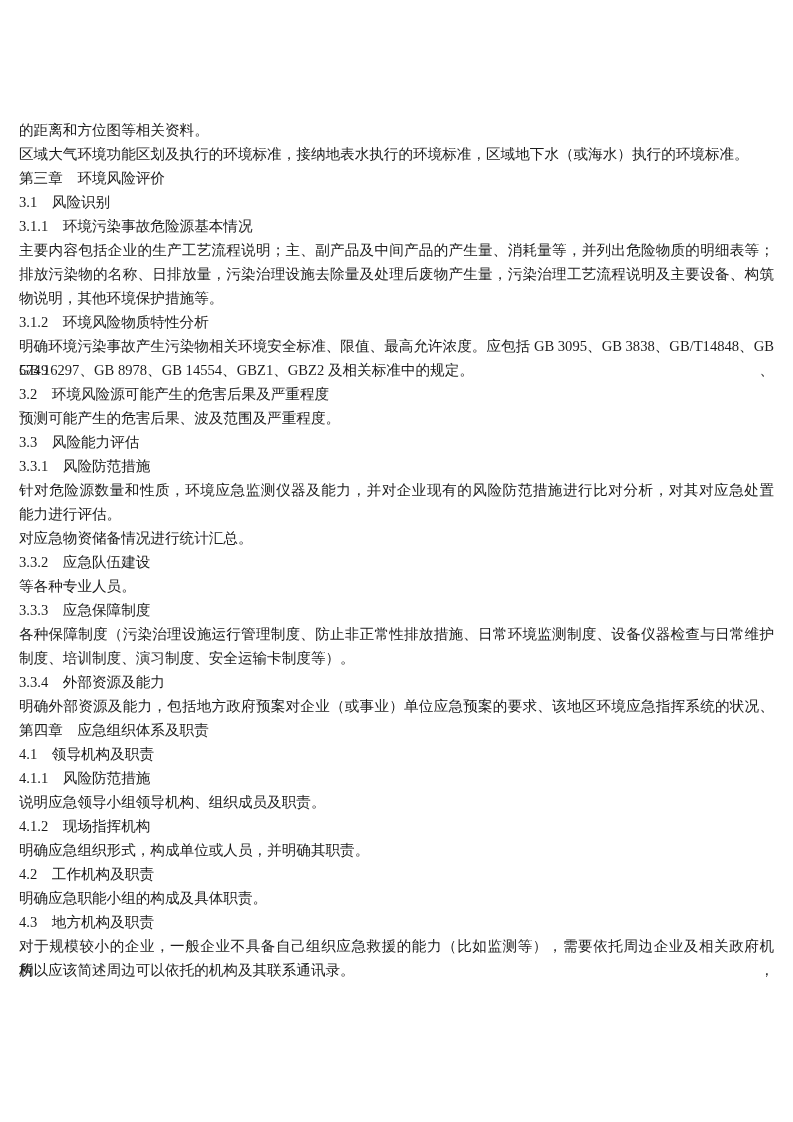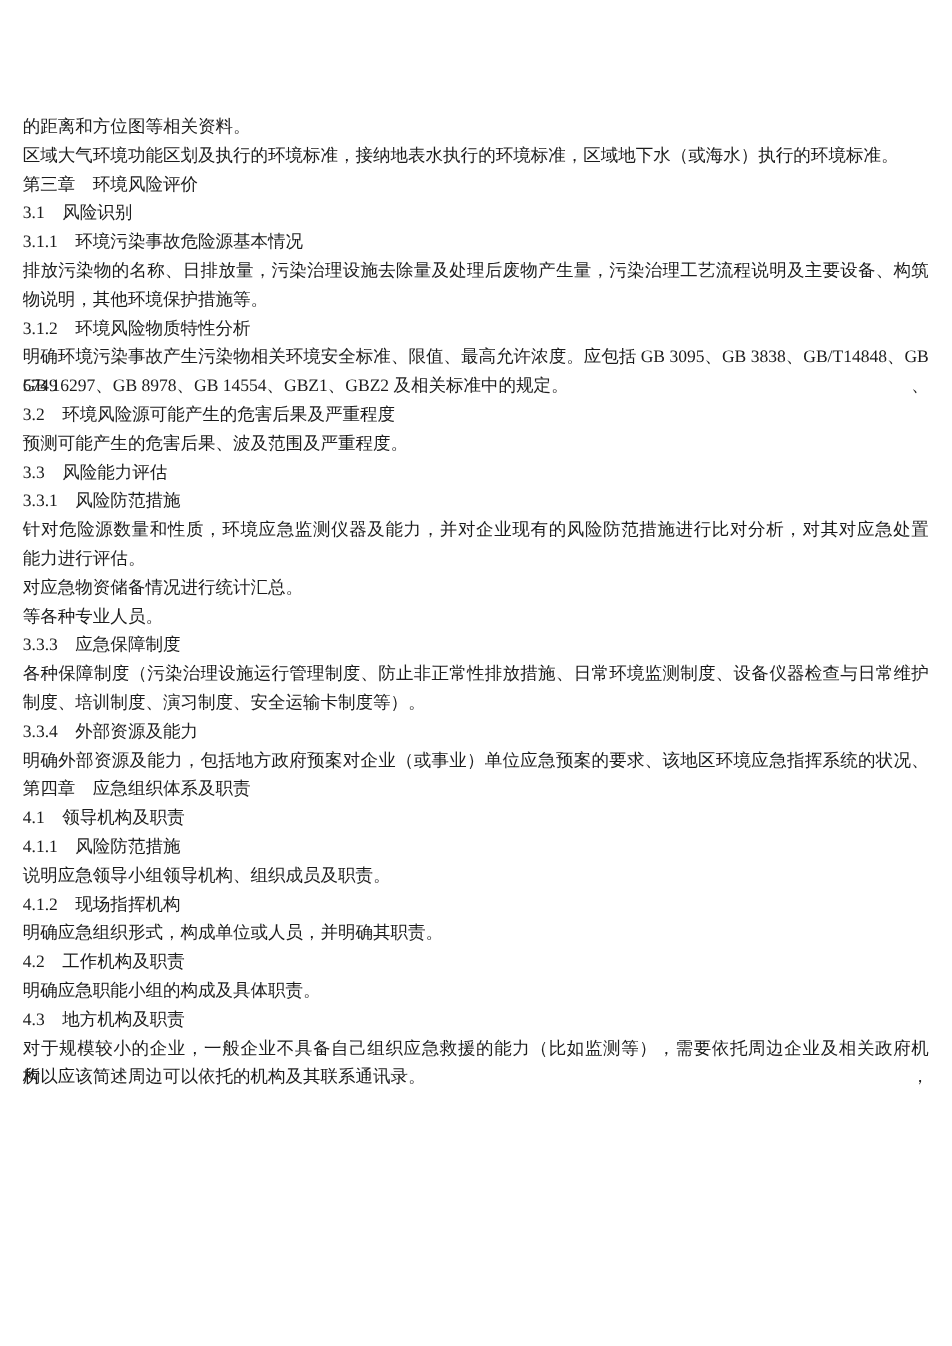--- a/index.html
+++ b/index.html
@@ -12,21 +12,21 @@
     width: 793px;
     height: 1122px;
     background: #ffffff;
     overflow: hidden;
     font-family: "Liberation Serif", "DejaVu Serif", serif;
     color: #1c1c1c;
   }
   .content {
     position: absolute;
     left: 19px;
-    top: 94px;
+    top: 118px;
     width: 755px;
   }
   .line {
     height: 24px;
     line-height: 24px;
     font-size: 14.6px;
     letter-spacing: 0;
     text-align: left;
     white-space: pre-wrap;
   }
@@ -41,32 +41,34 @@
 </head>
 <body>
 
 <main class="page" style="background: rgb(255, 255, 255); color: rgb(28, 28, 28);">
   <section class="content">
       <div class="line body">的距离和方位图等相关资料。</div>
       <div class="line body">区域大气环境功能区划及执行的环境标准，接纳地表水执行的环境标准，区域地下水（或海水）执行的环境标准。</div>
       <div class="line chapter">第三章　环境风险评价</div>
       <div class="line section">3.1　风险识别</div>
       <div class="line section">3.1.1　环境污染事故危险源基本情况</div>
+      <div class="line body-fill">主要内容包括企业的生产工艺流程说明；主、副产品及中间产品的产生量、消耗量等，并列出危险物质的明细表等；</div>
       <div class="line body-fill">排放污染物的名称、日排放量，污染治理设施去除量及处理后废物产生量，污染治理工艺流程说明及主要设备、构筑</div>
       <div class="line body">物说明，其他环境保护措施等。</div>
       <div class="line section">3.1.2　环境风险物质特性分析</div>
       <div class="line body-fill">明确环境污染事故产生污染物相关环境安全标准、限值、最高允许浓度。应包括 GB 3095、GB 3838、GB/T14848、GB 5749、</div>
       <div class="line body">GB 16297、GB 8978、GB 14554、GBZ1、GBZ2 及相关标准中的规定。</div>
       <div class="line section">3.2　环境风险源可能产生的危害后果及严重程度</div>
       <div class="line body">预测可能产生的危害后果、波及范围及严重程度。</div>
       <div class="line section">3.3　风险能力评估</div>
       <div class="line section">3.3.1　风险防范措施</div>
       <div class="line body-fill">针对危险源数量和性质，环境应急监测仪器及能力，并对企业现有的风险防范措施进行比对分析，对其对应急处置</div>
       <div class="line body">能力进行评估。</div>
       <div class="line body">对应急物资储备情况进行统计汇总。</div>
+      <div class="line section">3.3.2　应急队伍建设</div>
       <div class="line body">等各种专业人员。</div>
       <div class="line section">3.3.3　应急保障制度</div>
       <div class="line body-fill">各种保障制度（污染治理设施运行管理制度、防止非正常性排放措施、日常环境监测制度、设备仪器检查与日常维护</div>
       <div class="line body">制度、培训制度、演习制度、安全运输卡制度等）。</div>
       <div class="line section">3.3.4　外部资源及能力</div>
       <div class="line body-fill">明确外部资源及能力，包括地方政府预案对企业（或事业）单位应急预案的要求、该地区环境应急指挥系统的状况、</div>
       <div class="line chapter">第四章　应急组织体系及职责</div>
       <div class="line section">4.1　领导机构及职责</div>
       <div class="line section">4.1.1　风险防范措施</div>
       <div class="line body">说明应急领导小组领导机构、组织成员及职责。</div>

